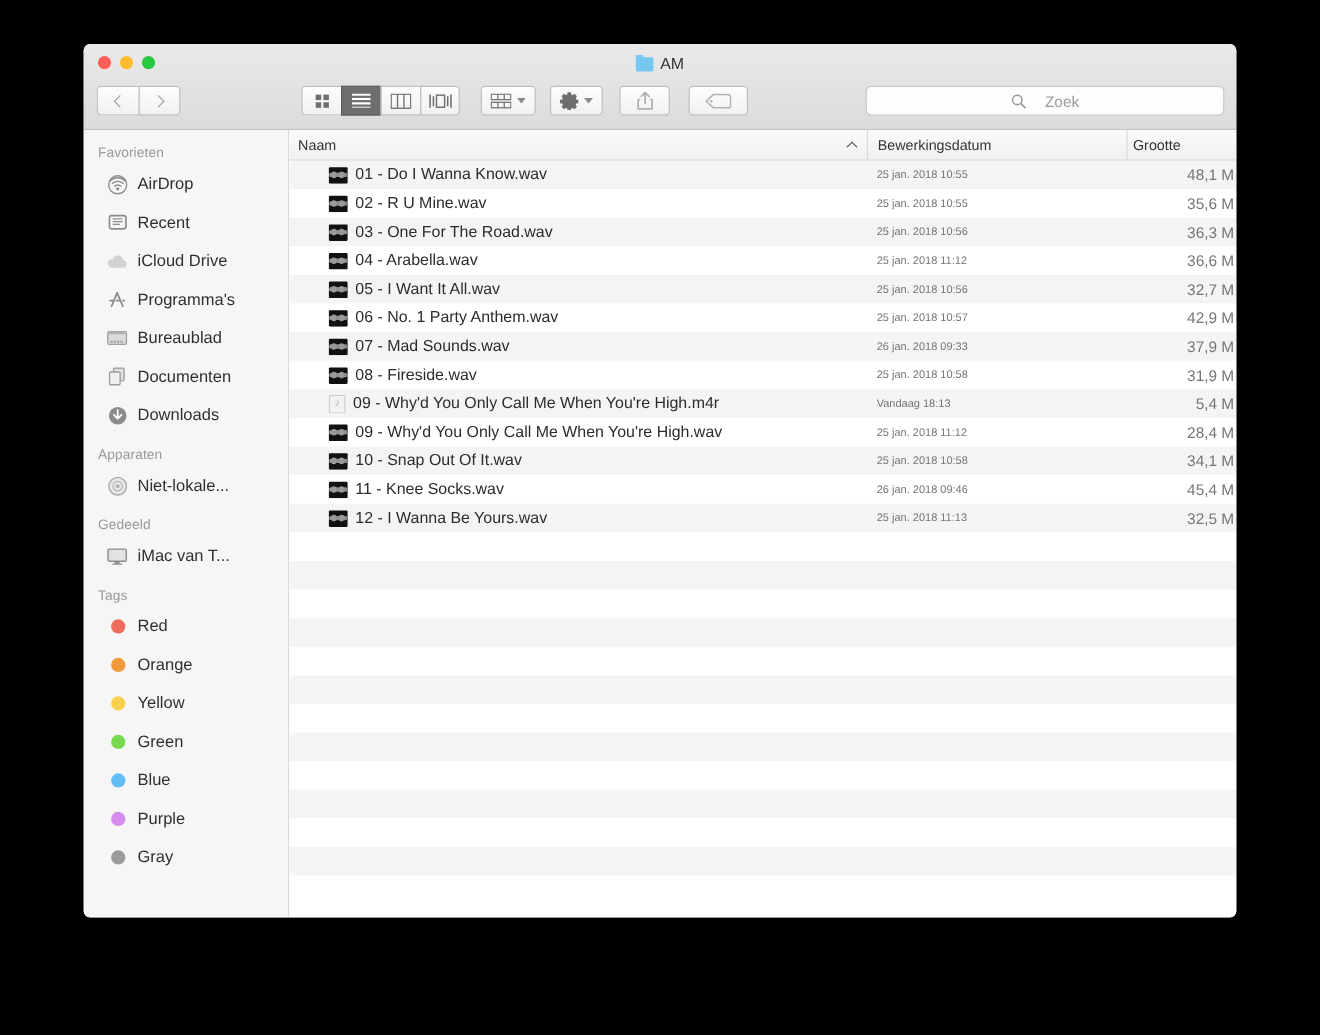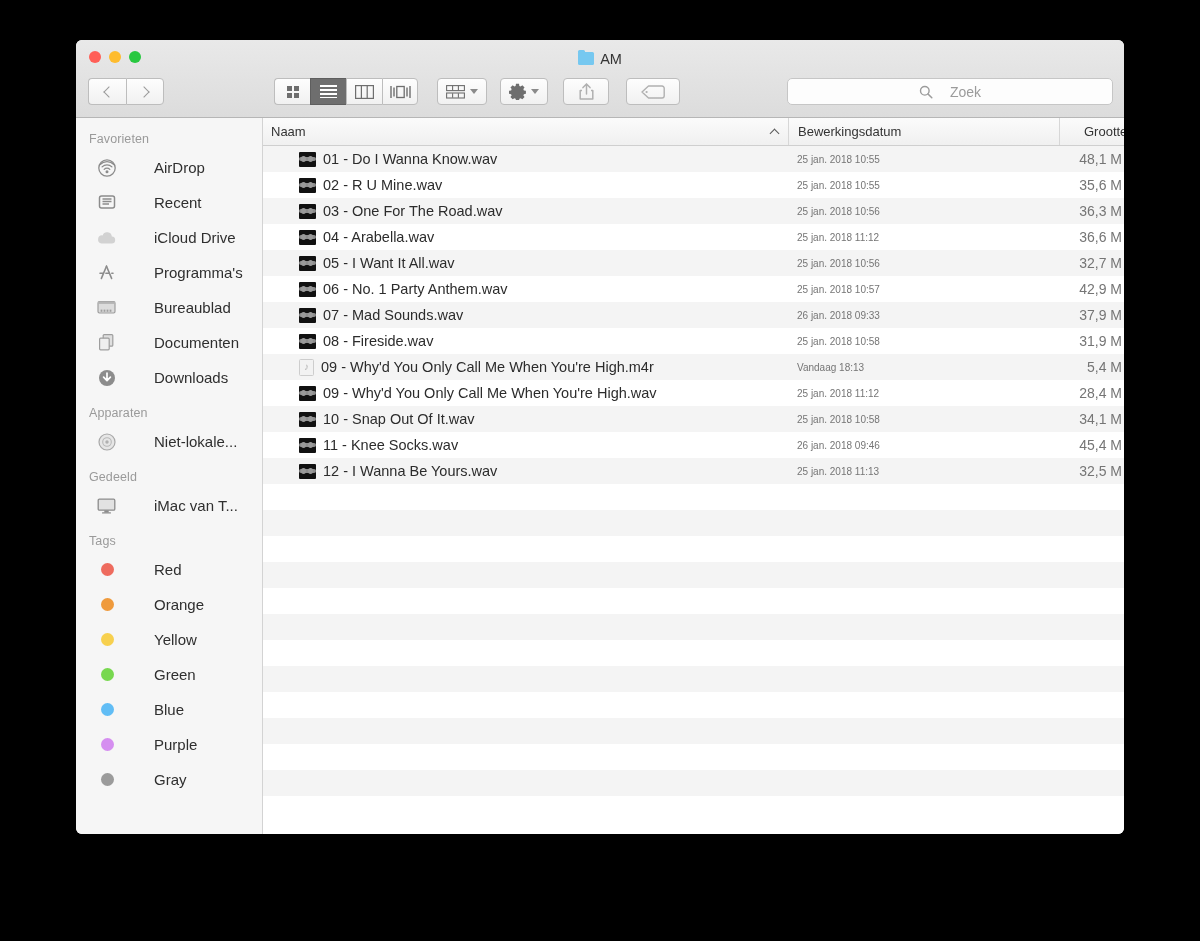--- a/index.html
+++ b/index.html
@@ -126,37 +126,37 @@
     padding: 5px 0 4px 13px;
     letter-spacing: .1px;
   }
   .sb-item {
     display:flex; align-items:center; gap:9px;
     height: 35px;
     padding-left: 21px;
     font-size: 15px; color: #2f2f2f;
   }
   .sb-ico { width: 19px; height: 19px; flex:0 0 19px; display:flex; align-items:center; justify-content:center; }
-  .sb-label { white-space:nowrap; overflow:hidden;margin-left:29px; }
+  .sb-label { white-space:nowrap; overflow:hidden; }
   .tag-dot { width: 13px; height: 13px; border-radius: 50%; display:block; margin-left:2px; }
 
   
   #filelist { flex: 1 1 auto; background:#fff; display:flex; flex-direction:column; min-width:0; overflow:hidden; }
   .list-head {
     height: 28px; flex: 0 0 28px;
     background: linear-gradient(to bottom,#fbfbfb,#f0f0f0);
     border-bottom: 1px solid #cfcfcf;
     display:flex; align-items:stretch;
     font-size: 13px; color:#333;
   }
   .hcell { display:flex; align-items:center; position:relative; }
   .hcell + .hcell { border-left: 1px solid #d7d7d7; }
   .h-naam { width: 525px; flex:0 0 525px; padding-left:8px; justify-content:space-between; padding-right:10px; }
   .h-datum { width: 236px; flex:0 0 236px; padding-left:9px; }
-  .h-grootte { flex:1 1 auto; padding-left:24px;margin-left:35px; }
+  .h-grootte { flex:1 1 auto; padding-left:5px; }
   .sort-chev { width:7px;height:7px;border-top:1.6px solid #5a5a5a;border-right:1.6px solid #5a5a5a;transform:rotate(-45deg);margin-top:3px; }
 
   .rows { flex:1 1 auto; overflow:hidden; }
   .row {
     height: 26px; display:flex; align-items:center;
     font-size: 14.5px; color: #2c2c2c;
   }
   .row.odd { background: #f4f4f4; }
   .row.even { background: #ffffff; }
   .c-naam { width:525px; flex:0 0 525px; display:flex; align-items:center; gap:7px; padding-left:36px; white-space:nowrap; overflow:hidden; }

